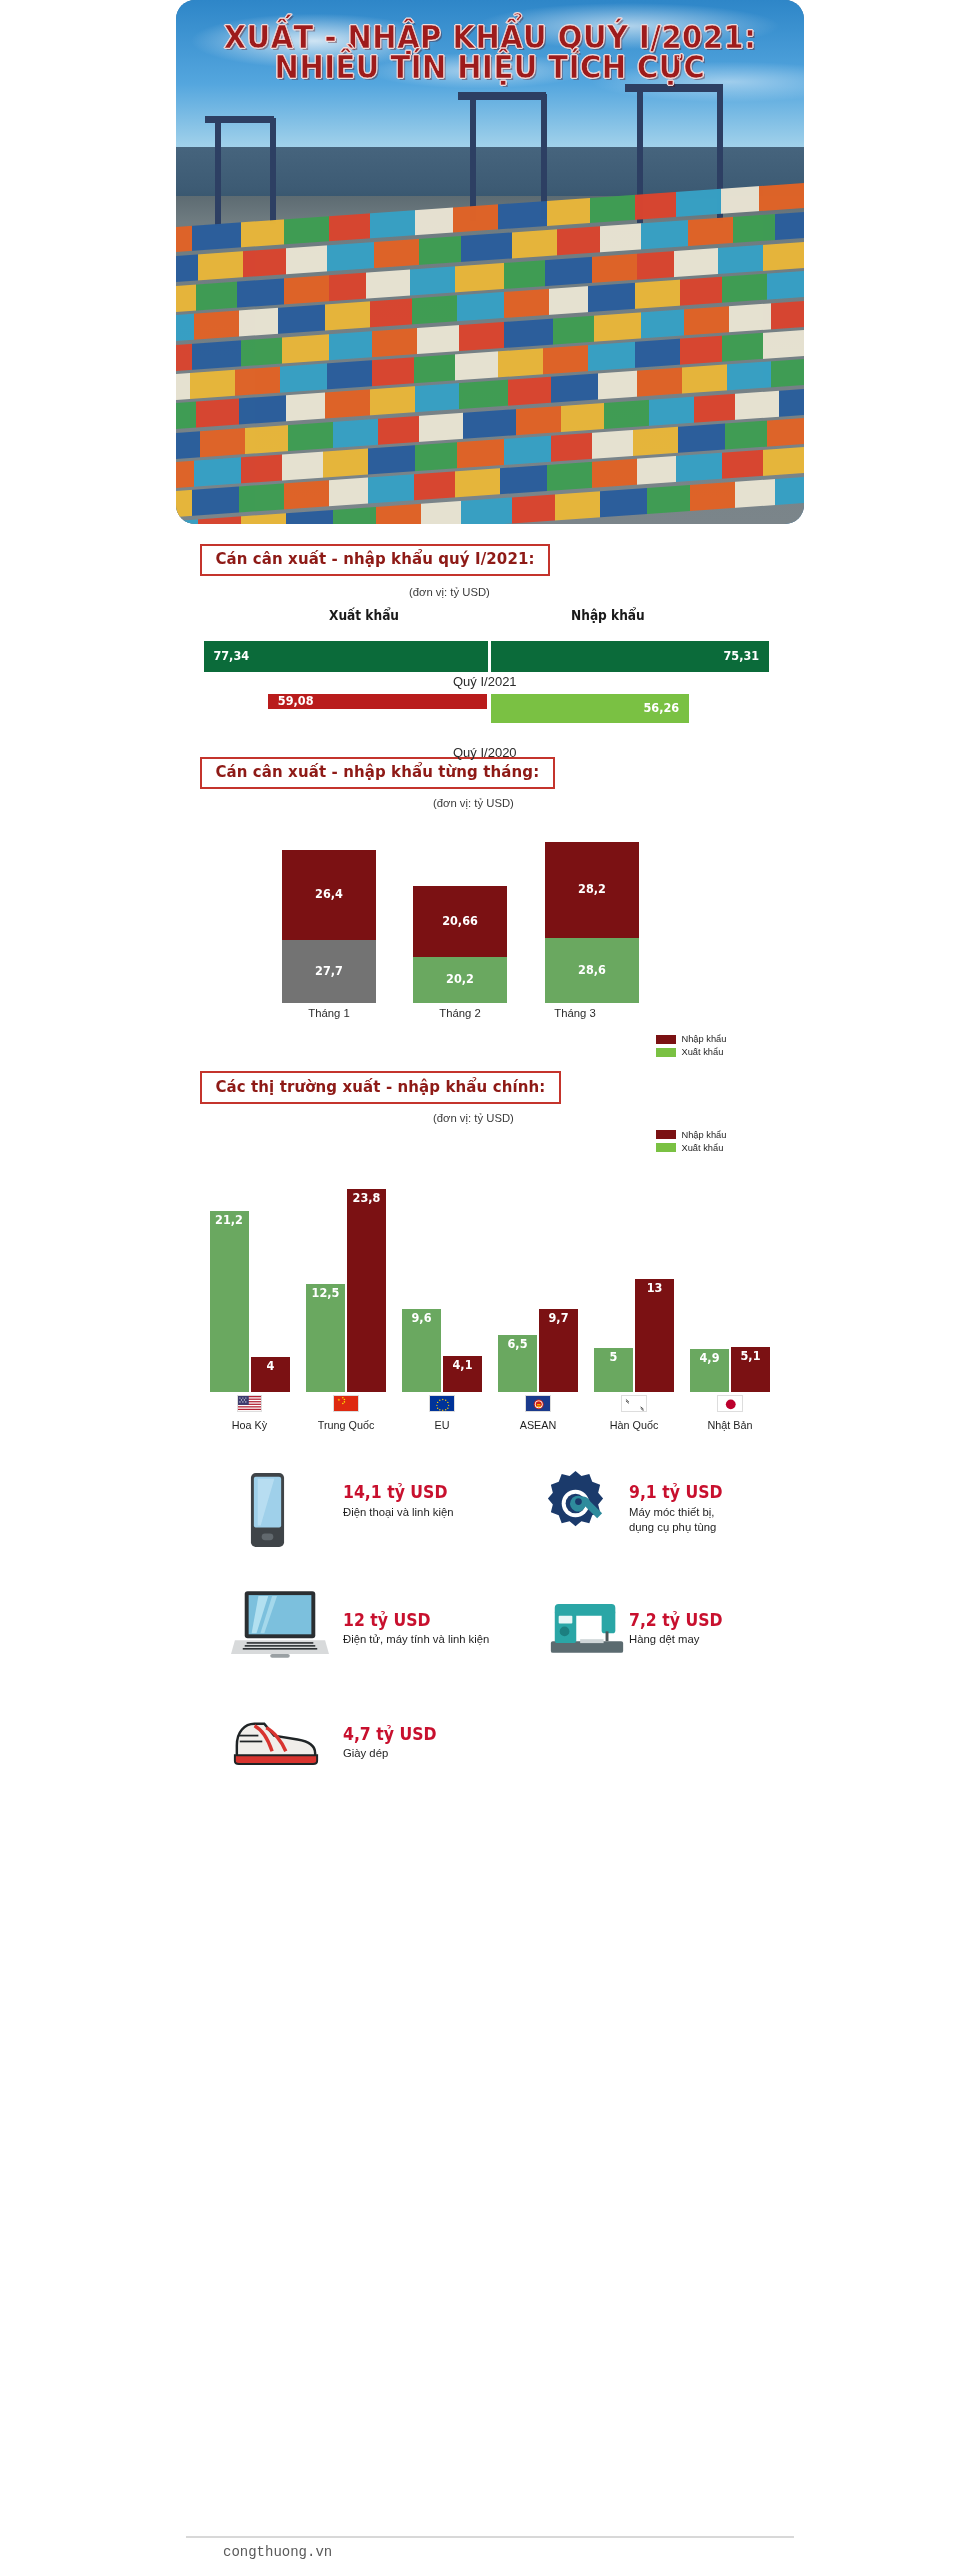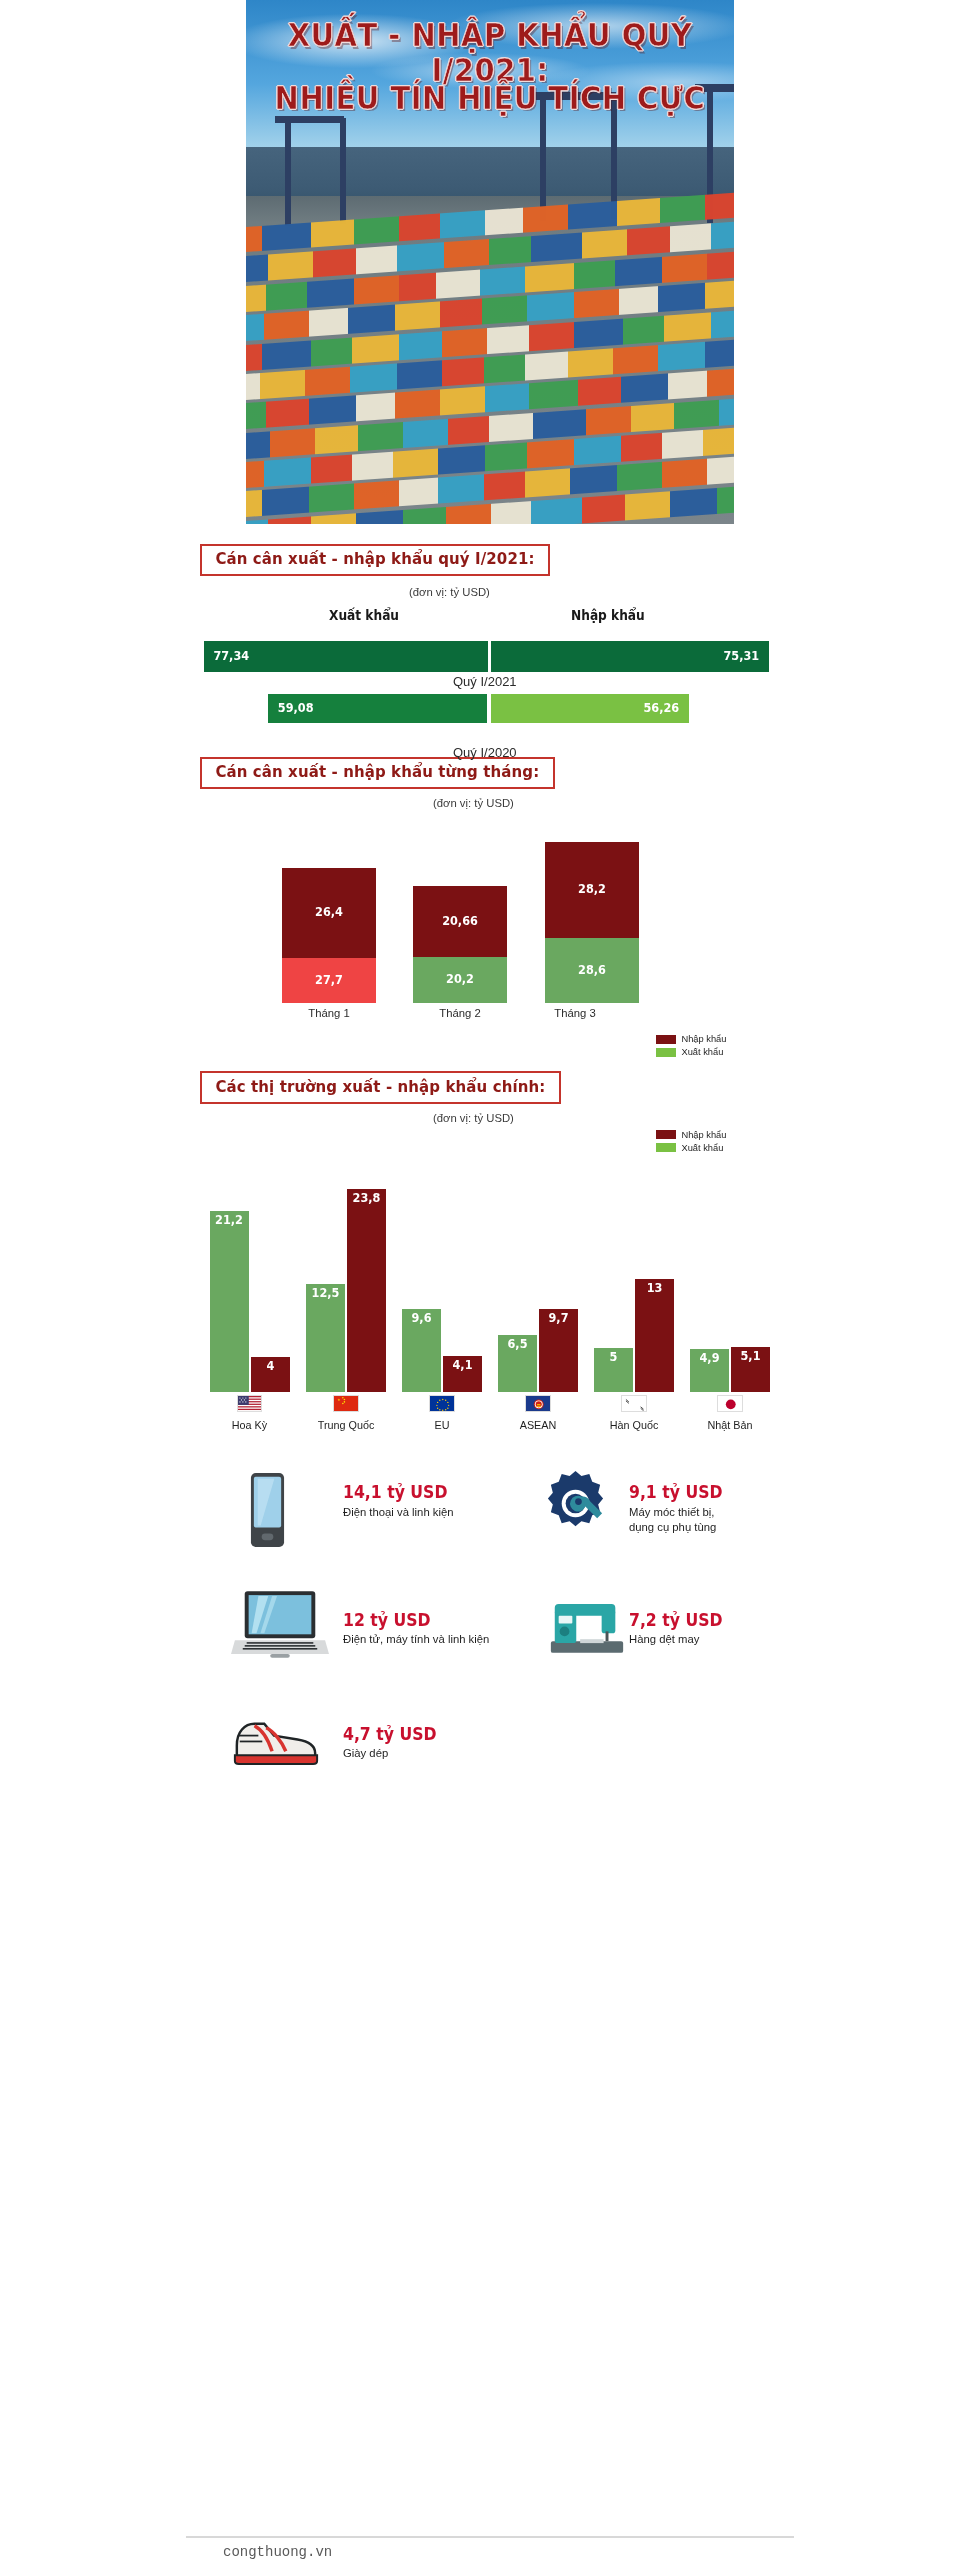--- a/index.html
+++ b/index.html
@@ -18,25 +18,26 @@
   }
   .inner {
     position: relative;
     width: 608px;
     margin: 0 auto;
   }
 
   
   .hero {
     position: relative;
-    width: 488px;
+    width: 628px;
     height: 524px;
     margin: 0 auto;
     overflow: hidden;
     background: #2f6f9f;
+    border-radius: 19px;
   }
   .sky {
     position: absolute;
     left: 0; top: 0; right: 0; height: 186px;
     background:
       radial-gradient(ellipse 176px 39px at 22% 22%, rgba(255,255,255,.75), rgba(255,255,255,0) 70%),
       radial-gradient(ellipse 216px 33px at 72% 14%, rgba(255,255,255,.6), rgba(255,255,255,0) 70%),
       radial-gradient(ellipse 157px 25.5px at 48% 38%, rgba(255,255,255,.5), rgba(255,255,255,0) 70%),
       radial-gradient(ellipse 196px 29px at 88% 44%, rgba(255,255,255,.45), rgba(255,255,255,0) 70%),
       linear-gradient(180deg, #2e86c8 0%, #54a6de 45%, #9fd0ea 78%, #cfe6f3 100%);
@@ -302,21 +303,21 @@
         <span class="val">77,34</span>
       </div>
       <div class="bar" style="left:305px;top:9.8px;width:278px;height:31px;background:#0b6b3a;justify-content:flex-end;padding-right:9.8px;">
         <span class="val">75,31</span>
       </div>
       <div class="axis-lab" style="left:267px;top:43px;">Quý I/2021</div>
     </div>
 
     
     <div class="bar-row" style="height:57px;">
-      <div class="bar" style="left:82px;top:7.8px;width:219px;height:29px;background:#15803d;padding-left:9.8px;">
+      <div class="bar" style="left:82px;top:7.8px;width:219px;height:15px;background:#b91c1c;padding-left:9.8px;">
         <span class="val">59,08</span>
       </div>
       <div class="bar" style="left:305px;top:7.8px;width:198px;height:29px;background:#7ac143;justify-content:flex-end;padding-right:9.8px;">
         <span class="val">56,26</span>
       </div>
       <div class="axis-lab" style="left:267px;top:59px;">Quý I/2020</div>
     </div>
 
     
     <div style="height:13.7px"></div>
@@ -328,21 +329,21 @@
       <div class="unit" style="position:absolute;left:247px;top:7.8px;">(đơn vị: tỷ USD)</div>
     </div>
 
     
     <div class="stack-wrap" style="height:188px;">
 
       <div class="stack-col" style="left:96px;width:94px;">
         <div class="seg" style="height:90px;background:#7b1113;">
           <span class="v">26,4</span>
         </div>
-        <div class="seg" style="height:45px;background:#ef4444;">
+        <div class="seg" style="height:63px;background:#737373;">
           <span class="v">27,7</span>
         </div>
       </div>
 
       <div class="stack-col" style="left:227px;width:94px;">
         <div class="seg" style="height:71px;background:#7b1113;">
           <span class="v">20,66</span>
         </div>
         <div class="seg" style="height:46px;background:#6aa860;">
           <span class="v">20,2</span>

